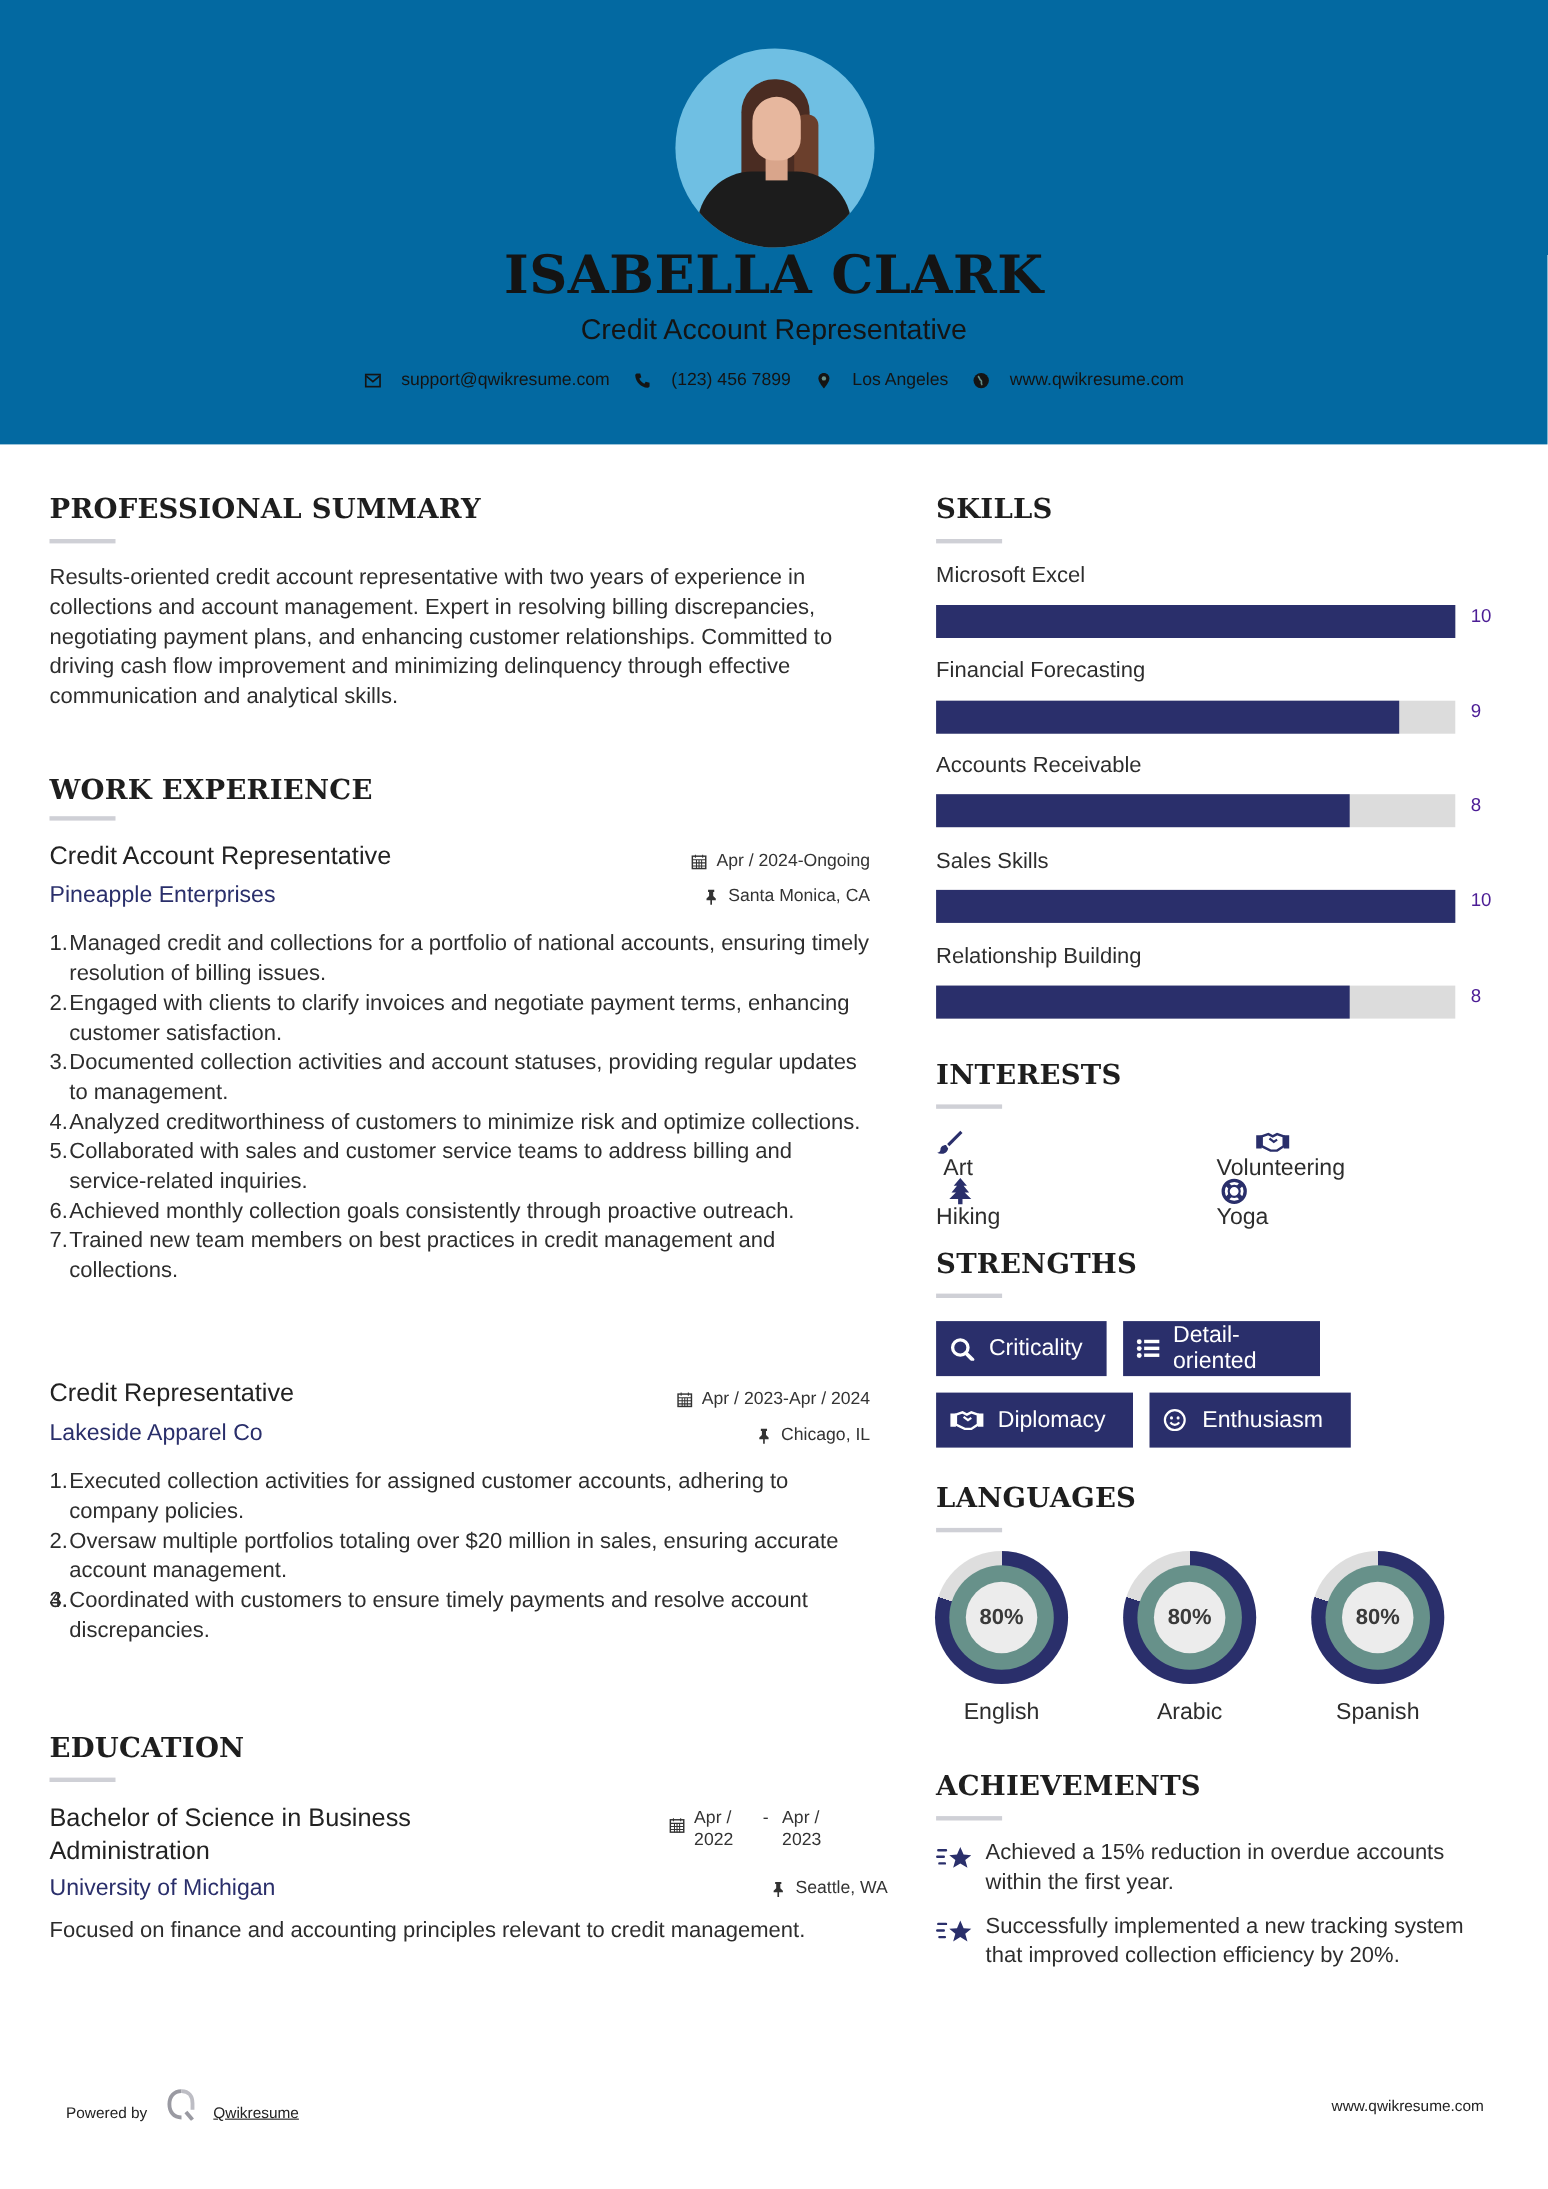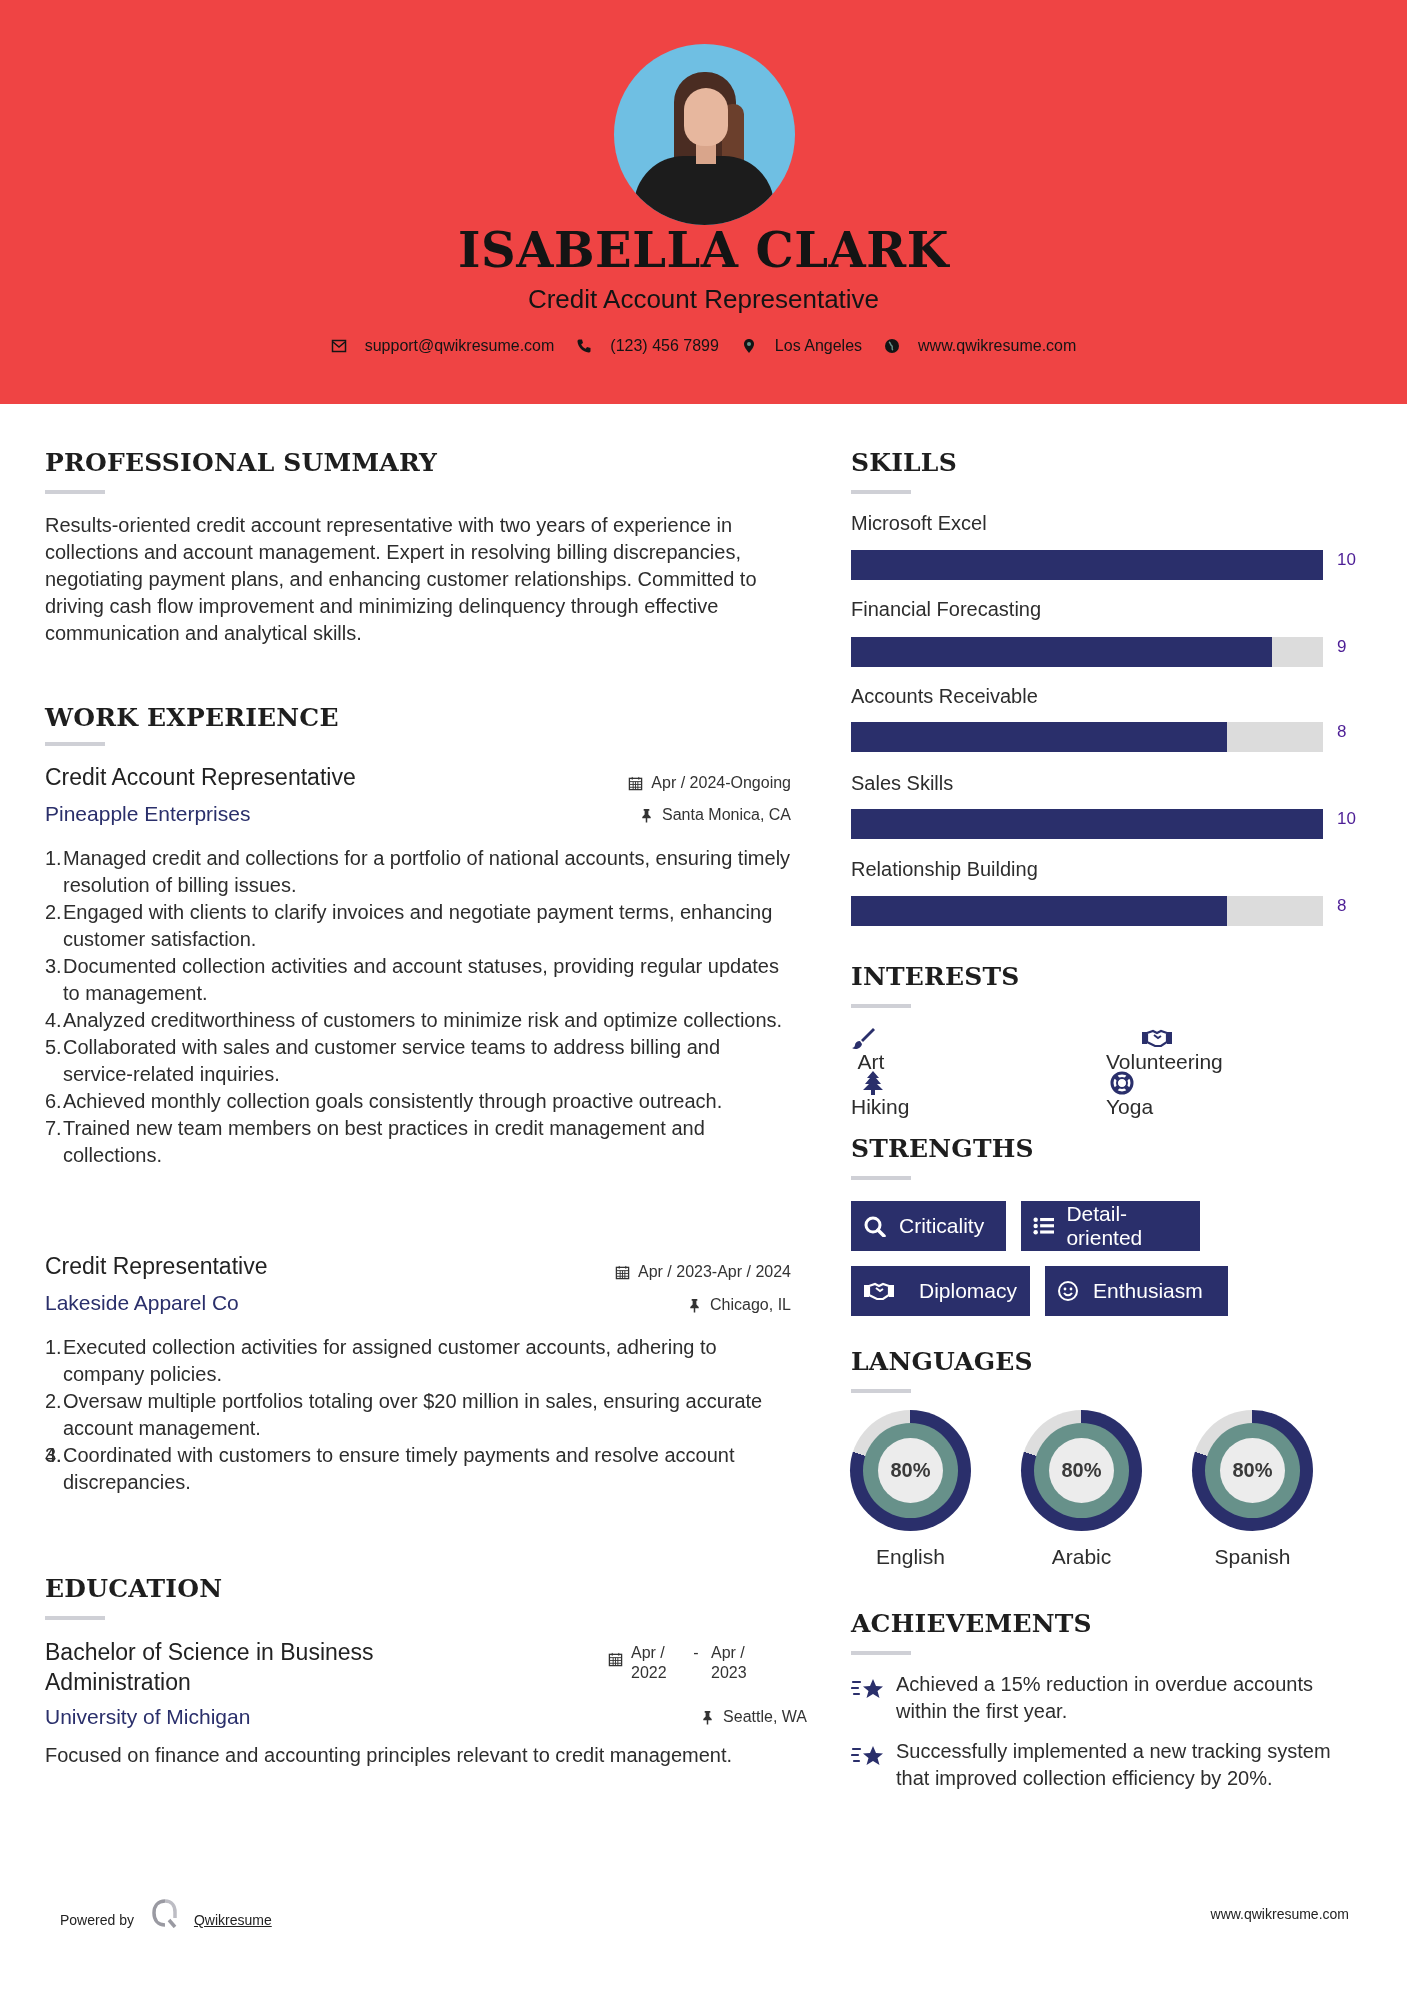--- a/index.html
+++ b/index.html
@@ -1,19 +1,19 @@
 <!DOCTYPE html>
 <html><head>
 <meta charset="utf-8">
 <style>
   * { box-sizing: border-box; margin: 0; padding: 0; }
   html, body { width: 1407px; height: 1990px; background: #ffffff; overflow: hidden; }
   body { position: relative; font-family: "Liberation Sans", "DejaVu Sans", sans-serif; color: #2b2b2b; }
 
-  .header { position: absolute; left: 0; top: 0; width: 1407px; height: 404px; background: #ef4444; }
+  .header { position: absolute; left: 0; top: 0; width: 1407px; height: 404px; background: #0369a1; }
   .photo { position: absolute; left: 614px; top: 44px; width: 181px; height: 181px; border-radius: 50%; background: #6fbfe3; overflow: hidden; }
   .photo .hair { position: absolute; left: 60px; top: 28px; width: 62px; height: 150px; background: #4a2c22; border-radius: 30px 30px 10px 10px; }
   .photo .face { position: absolute; left: 70px; top: 44px; width: 44px; height: 58px; background: #e7b79e; border-radius: 22px 22px 20px 20px; }
   .photo .neck { position: absolute; left: 82px; top: 96px; width: 20px; height: 24px; background: #d9a58b; }
   .photo .body { position: absolute; left: 20px; top: 112px; width: 140px; height: 90px; background: #1c1c1c; border-radius: 50px 50px 0 0; }
   .photo .hairtail { position: absolute; left: 108px; top: 60px; width: 22px; height: 110px; background: #6b3f2c; border-radius: 10px; }
 
   .name { position: absolute; left: 0; top: 222px; width: 1407px; text-align: center; font-family: "DejaVu Serif", "Liberation Serif", serif; font-weight: bold; font-size: 48px; color: #141414; letter-spacing: 0.5px; }
   .title { position: absolute; left: 0; top: 284px; width: 1407px; text-align: center; font-size: 26px; color: #141414; }
   .contacts { position: absolute; left: 0; top: 337px; width: 1407px; display: flex; justify-content: center; align-items: flex-start; font-size: 16px; color: #141414; }
@@ -267,21 +267,21 @@
   <svg viewBox="0 0 24 22">
       <circle cx="3" cy="4" r="2.5" fill="#fff"></circle>
       <circle cx="3" cy="11" r="2.5" fill="#fff"></circle>
       <circle cx="3" cy="18" r="2.5" fill="#fff"></circle>
       <rect x="8" y="2" width="16" height="3.5" fill="#fff"></rect>
       <rect x="8" y="9" width="16" height="3.5" fill="#fff"></rect>
       <rect x="8" y="16" width="16" height="3.5" fill="#fff"></rect>
     </svg>
   <span>Detail-oriented</span>
 </div>
-<div class="tag" style="left:851px; top:1266px; width:179px;gap:12px;">
+<div class="tag" style="left:851px; top:1266px; width:179px;">
   <svg viewBox="0 0 32 22" style="width:32px">
       <path d="M1 5 H6 V17 H1 Z M26 5 H31 V17 H26 Z" fill="#fff"></path>
       <path d="M6 6 L12 4 L16 6 L20 4 L26 6 V15 L20 19 L14 19 L6 15 Z" fill="none" stroke="#fff" stroke-width="2.2"></path>
       <path d="M13 8 L17 11 L20 9" fill="none" stroke="#fff" stroke-width="2"></path>
     </svg>
   <span>Diplomacy</span>
 </div>
 <div class="tag" style="left:1045px; top:1266px; width:183px;">
   <svg viewBox="0 0 24 22">
       <circle cx="11" cy="11" r="9" fill="none" stroke="#fff" stroke-width="2"></circle>

